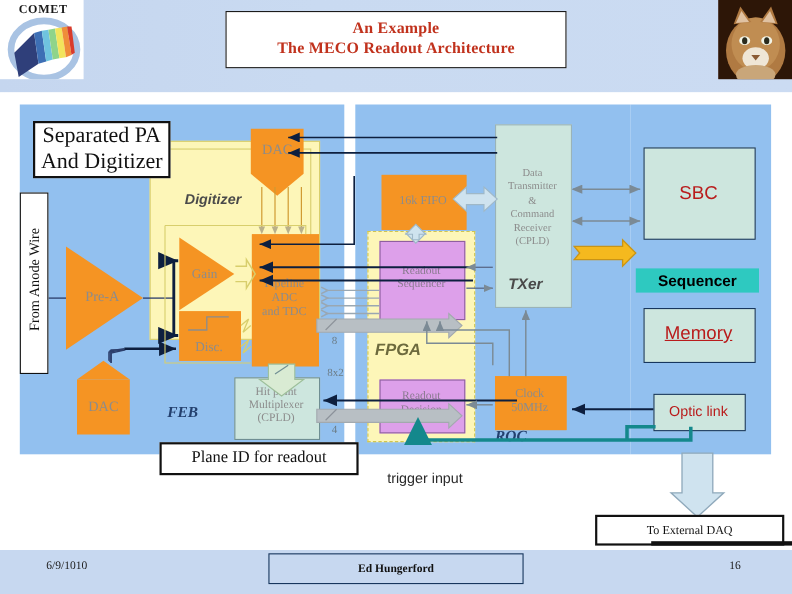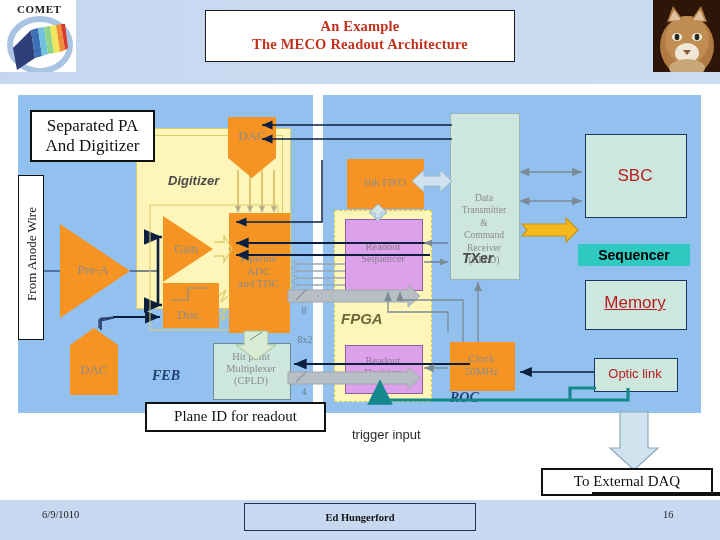--- a/index.html
+++ b/index.html
@@ -203,21 +203,21 @@
     <span>Decision</span>
   </div>
 
   <div class="orange" style="left:450px;top:342px;width:63px;height:47px;"></div>
   <div class="lbl" style="left:450px;top:352px;width:63px;font-size:11px;">
     <span>Clock</span><br>
     <span>50MHz</span>
   </div>
 
   <div class="greenbox" style="left:450px;top:113px;width:68px;height:165px;border-color:#9ab3b8;"></div>
-  <div class="lbl" style="left:450px;top:152px;width:68px;font-size:9.6px;line-height:1.3;margin-top:40px;">
+  <div class="lbl" style="left:450px;top:152px;width:68px;font-size:9.6px;line-height:1.3;">
     <span>Data</span><br>
     <span>Transmitter</span><br>
     <span>&amp;</span><br>
     <span>Command</span><br>
     <span>Receiver</span><br>
     <span>(CPLD)</span>
   </div>
   <div class="ital" style="left:462px;top:250px;font-size:14px;">TXer</div>
 
   <div class="ital-navy" style="left:450px;top:390px;">ROC</div>
@@ -346,36 +346,36 @@
     <polyline points="628,388 628,400 380,400 380,392" fill="none" stroke="#14888c" stroke-width="3.2" marker-end="url(#at)"></polyline>
     <polyline points="596,388 570,388 570,400" fill="none" stroke="#14888c" stroke-width="3.2"></polyline>
 
     <polygon points="620,412 648,412 648,448 658,448 634,470 610,448 620,448" fill="#cfe3ef" stroke="#8fa9bb" stroke-width="1.2"></polygon>
   </svg>
 
   <div class="lbl" style="left:292px;top:334px;width:26px;font-size:10px;color:#6b7b85;">8x2</div>
   <div class="lbl" style="left:296px;top:305px;width:16px;font-size:10px;color:#6b7b85;">8</div>
   <div class="lbl" style="left:296px;top:386px;width:16px;font-size:10px;color:#6b7b85;">4</div>
 
-  <div class="darkbox" style="left:30px;top:110px;width:125px;height:52px;font-size:17px;">
+  <div class="darkbox" style="left:30px;top:110px;width:125px;height:52px;font-size:20px;">
     <div>
       <span>Separated PA</span><br>
       <span>And Digitizer</span>
     </div>
   </div>
 
   <div class="vert-box">
     <div class="vert-txt">From Anode Wire</div>
   </div>
 
   <div class="darkbox" style="left:145px;top:402px;width:181px;height:30px;font-size:15px;">
     <span>Plane ID for readout</span>
   </div>
 
-  <div class="darkbox" style="left:541px;top:468px;width:172px;height:28px;font-size:15px;">
+  <div class="darkbox" style="left:541px;top:468px;width:172px;height:28px;font-size:11px;">
     <span>To External DAQ</span>
   </div>
 
   <div class="plain-blk" style="left:352px;top:427px;font-size:13px;color:#2a2a2a;">trigger input</div>
 
 
   <div class="ftr-rule"></div>
   <div class="ftr-blackbar"></div>
   <div class="ftr-band"></div>
   <div class="ftr-date">6/9/1010</div>

